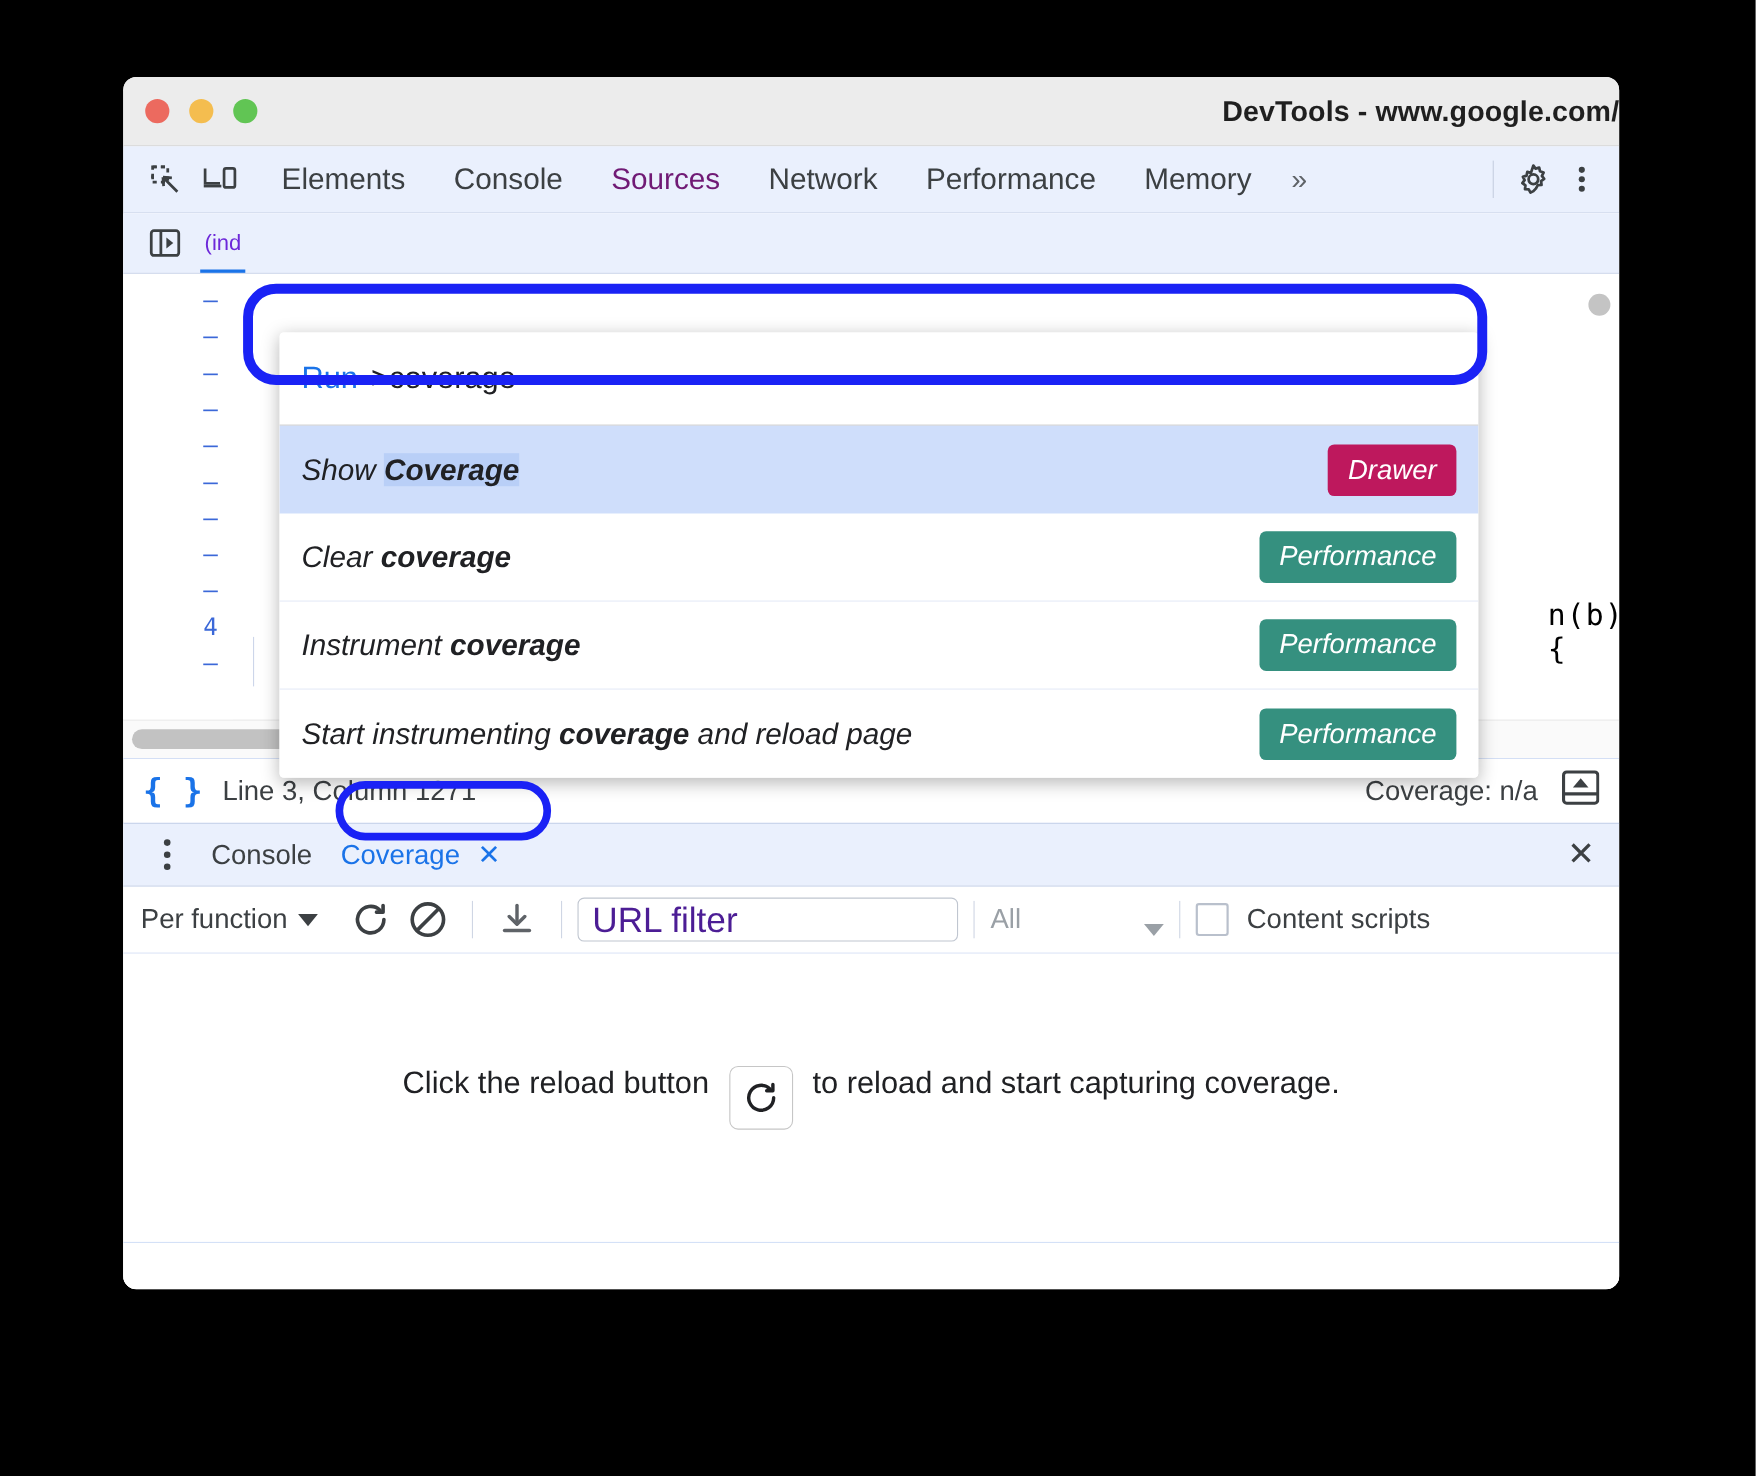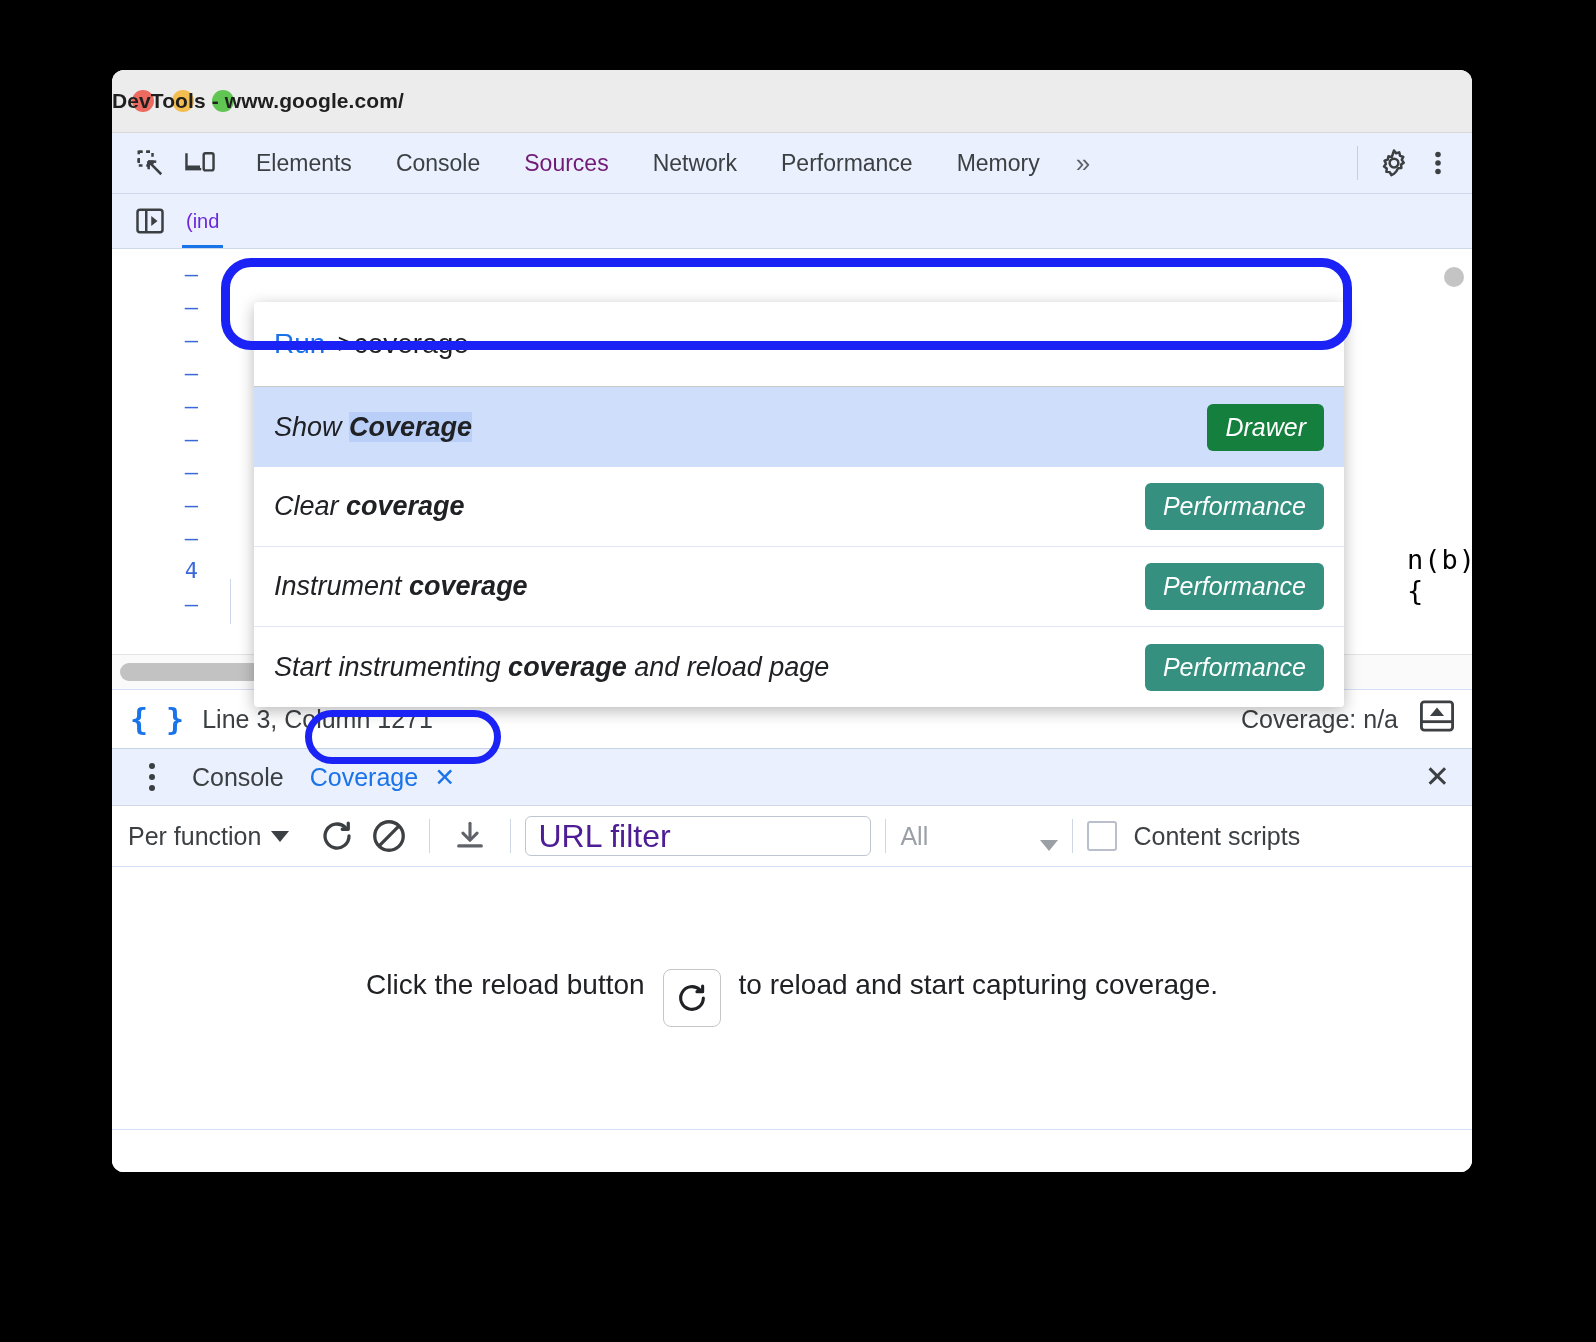--- a/index.html
+++ b/index.html
@@ -18,35 +18,35 @@
     height:62px;flex:0 0 62px;background:#ececec;
     display:flex;align-items:center;position:relative;
     border-bottom:1px solid #d8d8d8;
   }
   .traffic{display:flex;gap:18px;margin-left:20px;}
   .dot{width:22px;height:22px;border-radius:50%;}
   .dot.red{background:#ec6a5f;}
   .dot.yellow{background:#f4bd4f;}
   .dot.green{background:#61c554;}
   .wtitle{
-    position:absolute;left:0;right:0;text-align:left;
-    font-size:21px;font-weight:bold;color:#1f1f1f;letter-spacing:.1px;
+    position:absolute;left:0;right:0;text-align:right;
+    font-size:26px;font-weight:bold;color:#1f1f1f;letter-spacing:.1px;
     pointer-events:none;
   }
   
   .tabbar{
     height:60px;flex:0 0 60px;background:#eaf0fd;
     display:flex;align-items:center;border-bottom:1px solid #cfd8ea;
     position:relative;
   }
   .tbicons{display:flex;align-items:center;gap:10px;padding:0 14px 0 18px;}
   .ticon{width:40px;height:40px;display:flex;align-items:center;justify-content:center;border-radius:5px;}
   .tabs{display:flex;align-items:center;gap:0;}
   .tab{
-    font-size:23px;color:#3c4043;padding:0 22px;line-height:60px;white-space:nowrap;
+    font-size:27px;color:#3c4043;padding:0 22px;line-height:60px;white-space:nowrap;
   }
   .tab.active{color:#701a75;}
   .tab.chev{font-size:26px;color:#5f6368;padding:0 14px;letter-spacing:-3px;}
   .tbright{position:absolute;right:0;top:0;height:60px;display:flex;align-items:center;gap:4px;padding-right:14px;}
   .tbdiv{width:1px;height:34px;background:#c6cfe0;margin-right:12px;}
   
   .editorpane{position:relative;flex:1 1 auto;min-height:0;display:flex;flex-direction:column;background:#fff;}
   .srcbar{
     height:54px;flex:0 0 54px;background:#eaf0fd;display:flex;align-items:center;
     border-bottom:1px solid #cfd8ea;position:relative;
@@ -89,21 +89,21 @@
     padding:0 20px;font-size:27px;color:#202124;background:#fff;
     border-bottom:1px solid #dfe6f5;box-sizing:border-box;
   }
   .cmdrow:last-child{border-bottom:none;}
   .cmdrow.sel{background:#cfdefb;border-bottom:none;}
   .cmdrow b{font-weight:bold;}
   .cmdrow .hl{background:#b9cff7;}
   .badge{
     color:#fff;border-radius:6px;padding:9px 18px;font-size:25px;white-space:nowrap;
   }
-  .badge.drawer{background:#15803d;}
+  .badge.drawer{background:#be185d;}
   .badge.perf{background:#35907f;}
   
   .ring{
     position:absolute;border:9px solid #1a22f5;border-radius:30px;
     box-sizing:border-box;pointer-events:none;z-index:40;
   }
   .ring.row{left:221px;top:258px;width:1131px;height:92px;}
   .ring.tab{left:305px;top:710px;width:196px;height:54px;border-width:7px;border-radius:27px;}
   
   .statusbar{

